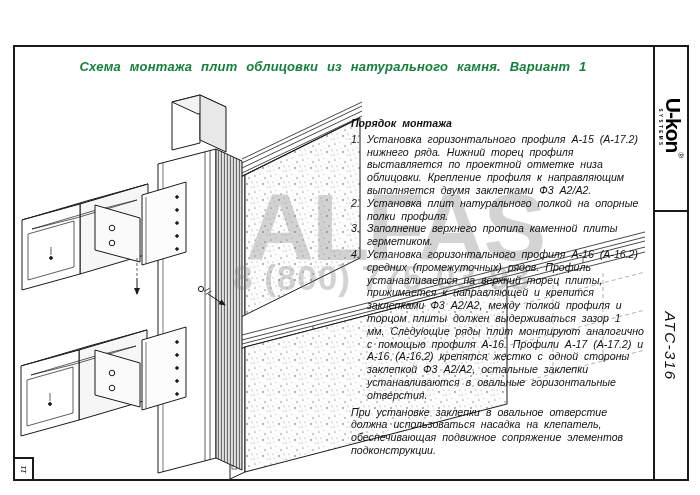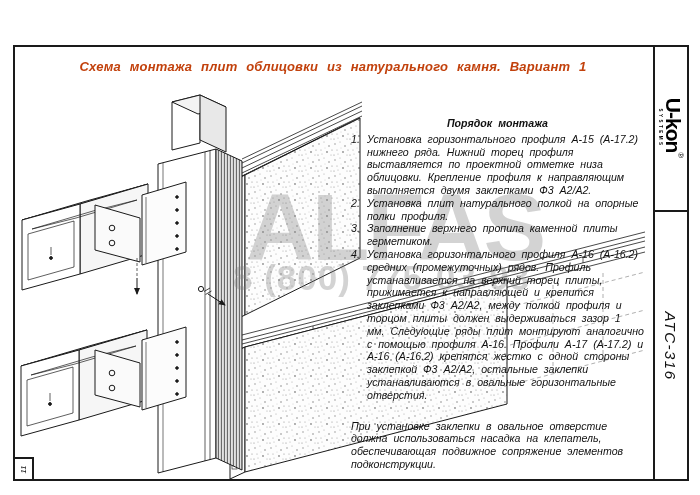--- a/index.html
+++ b/index.html
@@ -6,36 +6,36 @@
   body{
     width:700px;height:495px;position:relative;background:#ffffff;
     font-family:"Liberation Sans",sans-serif;overflow:hidden;
   }
   .frame{
     position:absolute;left:13px;top:45px;width:676px;height:436px;
     border:2px solid #1a1a1a;box-sizing:border-box;z-index:5;pointer-events:none;
   }
   .title{
     position:absolute;left:13px;top:59px;width:640px;text-align:center;
-    font-style:italic;font-weight:bold;font-size:13px;color:#c2410c;
+    font-style:italic;font-weight:bold;font-size:13px;color:#15803d;
     word-spacing:5px;letter-spacing:.2px;z-index:4;
   }
   .drawing{position:absolute;left:13px;top:45px;z-index:1;}
   .watermark{position:absolute;z-index:2;color:rgba(125,125,125,.34);font-weight:bold;pointer-events:none;}
   .wm-name{left:246px;top:183px;font-size:94px;letter-spacing:-2px;line-height:90px;}
   .wm-phone{left:233px;top:258px;font-size:35px;letter-spacing:1px;}
   .instructions{
     position:absolute;left:351px;top:117px;width:293px;z-index:3;
     font-style:italic;font-size:10.6px;line-height:12.8px;color:#111;word-spacing:3px;
   }
-  .instr-heading{text-align:center;font-weight:bold;margin-bottom:3px;}
+  .instr-heading{font-weight:bold;margin-bottom:3px;}
   .instr-item{display:flex;}
   .instr-num{width:16px;flex:0 0 16px;}
   .instr-text{flex:1;}
-  .instr-note{margin-top:18px;}
+  .instr-note{margin-top:4px;}
   .side-divider{position:absolute;left:653px;top:45px;width:0;height:436px;border-left:2px solid #1a1a1a;z-index:6;}
   .logo-cell{position:absolute;left:653px;top:45px;width:36px;height:167px;border-bottom:2px solid #1a1a1a;box-sizing:border-box;z-index:6;}
   .atc-cell{position:absolute;left:653px;top:212px;width:36px;height:269px;z-index:6;}
   .rot-wrap{position:relative;width:100%;height:100%;overflow:visible;}
   .logo-inner{
     position:absolute;width:165px;height:34px;left:-65px;top:66px;
     transform:rotate(90deg);display:flex;align-items:center;justify-content:center;
   }
   .logo-block{text-align:center;line-height:1;color:#000;}
   .logo-brand{font-weight:bold;font-size:21px;letter-spacing:-1px;display:inline-block;}

